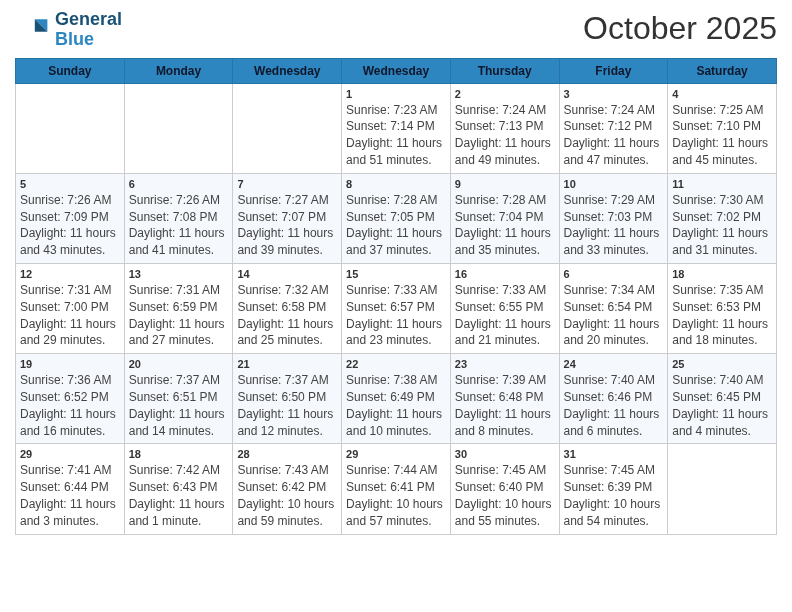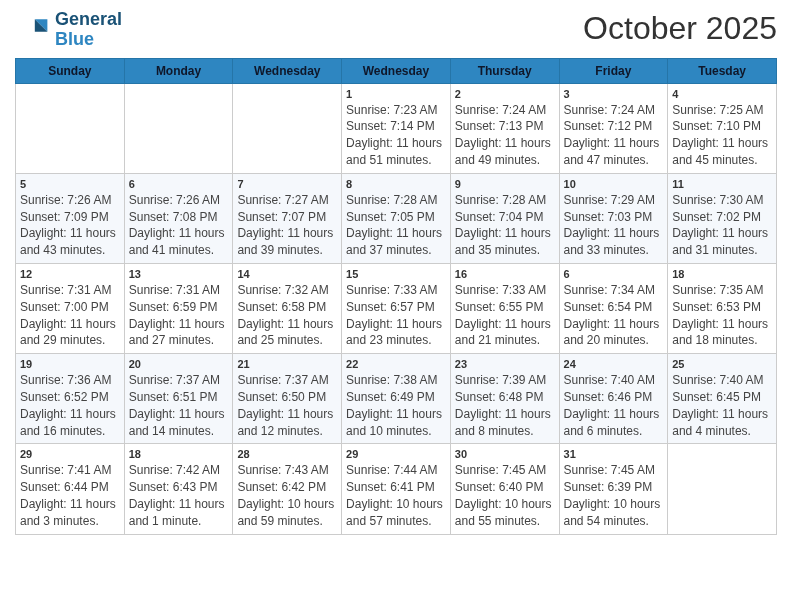--- a/index.html
+++ b/index.html
@@ -116,21 +116,21 @@
 
   <table>
     <thead>
       <tr>
         <th>Sunday</th>
         <th>Monday</th>
         <th>Wednesday</th>
         <th>Wednesday</th>
         <th>Thursday</th>
         <th>Friday</th>
-        <th>Tuesday</th>
+        <th>Saturday</th>
       </tr>
     </thead>
     <tbody id="calendar-body">
     <tr>
           <td class="empty-cell"></td>
           <td class="empty-cell"></td>
           <td class="empty-cell"></td>
           <td>
             <div class="day-number">1</div>
         <div class="day-info">

